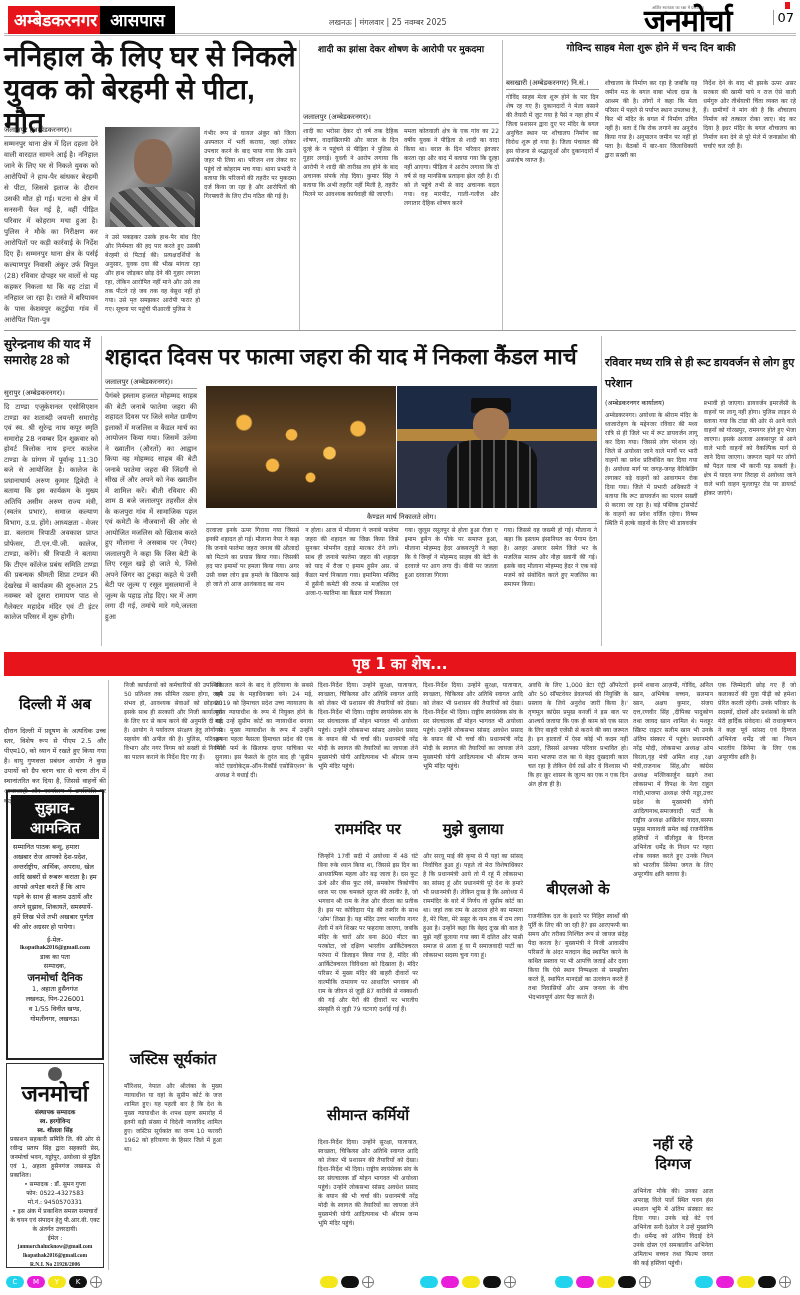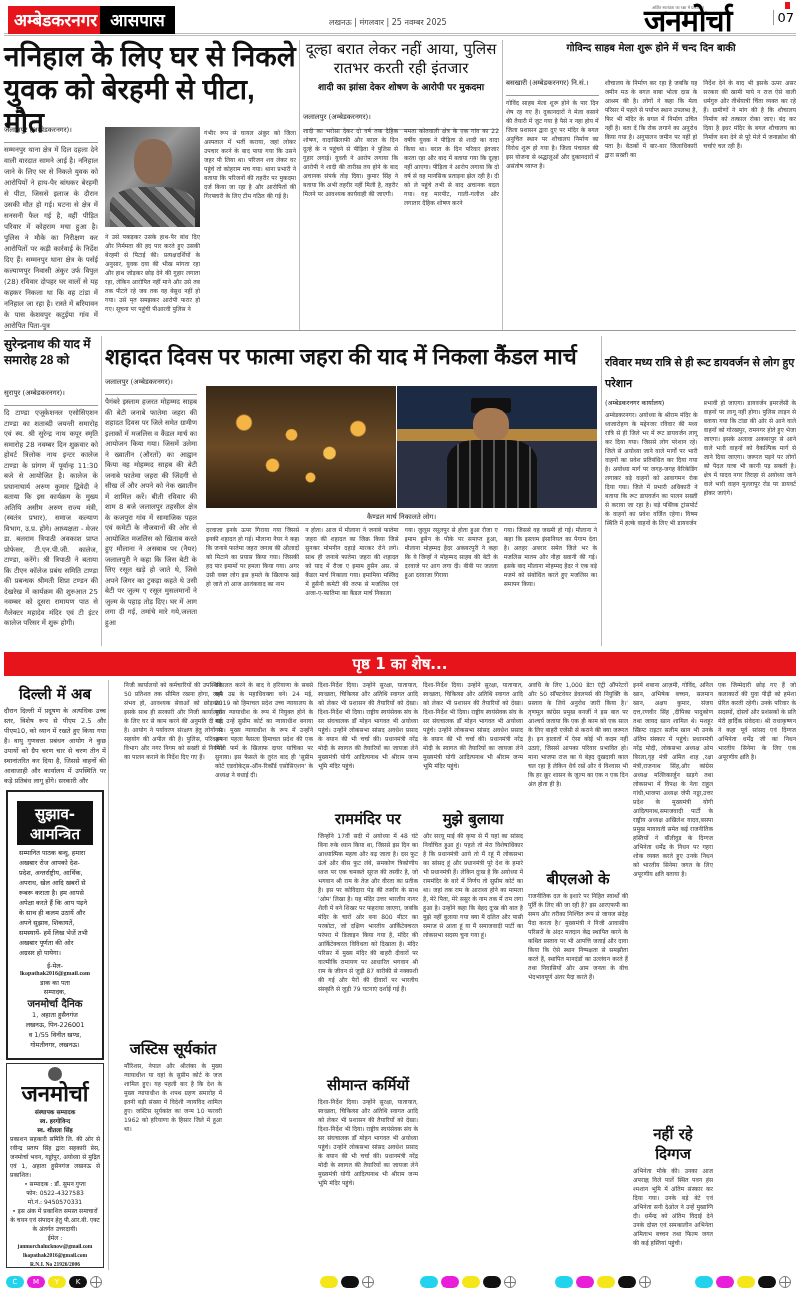--- a/index.html
+++ b/index.html
@@ -9,33 +9,33 @@
 .sec-black{position:absolute;left:96px;top:2px;width:75px;height:28px;background:#000;color:#fff;font-weight:bold;font-size:17px;line-height:28px;text-align:center}
 .dateline{position:absolute;left:325px;top:12px;font-size:8px;color:#444}
 .brand{position:absolute;left:420px;top:0;font-size:30px;font-weight:bold;color:#000;line-height:34px;letter-spacing:-1px}
 .brand-tag{position:absolute;left:425px;top:1px;font-size:4px;color:#555}
 .pageno{position:absolute;right:2px;top:6px;font-size:13px;color:#000;border-left:1px solid #999;padding-left:3px}
 .pageno-flag{position:absolute;right:6px;top:-2px;width:5px;height:7px;background:#e8141b}
 .abs{position:absolute}
 .head-xl{font-weight:bold;color:#111;line-height:1.15;font-family:"Liberation Sans",sans-serif}
 .cols{display:flex;gap:6px}
 .col{font-size:6px;line-height:9px;color:#333;text-align:justify;overflow:hidden}
-.dl{font-size:7px;color:#222;border-bottom:1px solid #999;padding-bottom:8px;margin-bottom:2px}
+.dl{font-size:7px;color:#222;border-bottom:1px solid #999;padding-bottom:2px;margin-bottom:2px}
 .photo{background:linear-gradient(135deg,#4a4a4a,#9a9a9a 40%,#555 70%,#2a2a2a)}
 .photo-face{position:absolute;left:30%;top:12%;width:40%;height:45%;border-radius:45%;background:#8a6a55}
 .photo-shirt{position:absolute;left:5%;bottom:0;width:90%;height:40%;background:repeating-linear-gradient(45deg,#666 0 6px,#999 6px 12px,#444 12px 18px);border-radius:40% 40% 0 0}
 .candle{background:radial-gradient(circle at 20% 30%,#f5b545 0 4%,transparent 5%),radial-gradient(circle at 45% 40%,#f5b545 0 4%,transparent 5%),radial-gradient(circle at 65% 55%,#f8c050 0 4%,transparent 5%),radial-gradient(circle at 35% 65%,#f5b545 0 4%,transparent 5%),radial-gradient(circle at 80% 35%,#f5b545 0 4%,transparent 5%),radial-gradient(circle at 55% 75%,#f5b545 0 3%,transparent 4%),linear-gradient(#3a2a18,#6b4a25 50%,#2b1e10)}
 .speaker{background:linear-gradient(#1c2a44 0 35%,#b6873e 35% 45%,#2b3042 45%)}
 .speaker-head{position:absolute;left:38%;top:18%;width:18%;height:28%;background:#a67852;border-radius:45%}
 .speaker-cap{position:absolute;left:37%;top:10%;width:20%;height:12%;background:#111;border-radius:3px}
 .speaker-body{position:absolute;left:25%;top:44%;width:45%;height:56%;background:repeating-linear-gradient(90deg,#111 0 10px,#555 10px 12px);border-radius:30% 30% 0 0}
 .caption{font-size:7px;text-align:center;color:#222;border-bottom:1px solid #999;padding:2px 0}
 .redbar{position:absolute;left:4px;top:652px;width:792px;height:24px;background:#e8141b;color:#fff;font-size:15px;text-align:center;line-height:24px;font-weight:bold}
-.subhead{font-weight:bold;font-size:15px;color:#111;text-align:center;margin:3px 0}
-.box{border:2px solid #222;padding:9px}
+.subhead{font-weight:bold;font-size:15px;color:#111;text-align:center;margin:13px 0}
+.box{border:2px solid #222;padding:3px}
 .box-title{background:#111;color:#fff;font-size:15px;text-align:center;padding:2px 0;font-weight:bold}
 .box-body{font-size:6.5px;line-height:10px;color:#222;padding:3px 2px}
 .center{text-align:center}
 .imprint{border:1px solid #333;padding:3px;font-size:6px;line-height:9px;text-align:center}
 .imprint-logo{font-size:22px;font-weight:bold;color:#111;line-height:26px}
 .regmarks{position:absolute;top:1275px;height:14px;display:flex;gap:3px;align-items:center}
 .dot{width:18px;height:12px;border-radius:6px;font-size:7px;color:#fff;text-align:center;line-height:12px}
 .cross{width:12px;height:12px;border:1px solid #777;border-radius:50%;background:linear-gradient(#777,#777) center/1px 100% no-repeat,linear-gradient(#777,#777) center/100% 1px no-repeat}
 .rule{position:absolute;left:4px;width:792px;height:1px;background:#999}
 .vrule{position:absolute;width:1px;background:#bbb}
@@ -63,21 +63,20 @@
 <div class="abs photo" style="left:105px;top:127px;width:95px;height:100px">
   <div class="photo-face"></div>
   <div class="photo-shirt"></div>
 </div>
 <div class="abs col" style="left:105px;top:232px;width:95px;height:95px">ने उसे पकड़कर उसके हाथ-पैर बांध दिए और निर्ममता की हद पार करते हुए उसकी बेरहमी से पिटाई की। प्रत्यक्षदर्शियों के अनुसार, युवक दया की भीख मांगता रहा और हाथ जोड़कर छोड़ देने की गुहार लगाता रहा, लेकिन आरोपित नहीं माने और उसे तब तक पीटते रहे जब तक वह बेसुध नहीं हो गया। उसे मृत समझकर आरोपी फरार हो गए। सूचना पर पहुंची पीआरवी पुलिस ने</div>
 <div class="abs col" style="left:204px;top:128px;width:92px;height:200px">गंभीर रूप से घायल अंकुर को जिला अस्पताल में भर्ती कराया, जहां लोकर उपचार करने के बाद पाया गया कि उसने जहर पी लिया था। परिजन शव लेकर घर पहुंचे तो कोहराम मच गया। थाना प्रभारी ने बताया कि परिजनों की तहरीर पर मुकदमा दर्ज किया जा रहा है और आरोपितों की गिरफ्तारी के लिए टीम गठित की गई है।</div>
 
 <div class="vrule" style="left:299px;top:40px;height:290px"></div>
 
 <div class="abs" style="left:303px;top:40px;width:196px;text-align:center">
-  <div style="font-size:15px;line-height:19px;color:#111">दूल्हा बरात लेकर नहीं आया, पुलिस रातभर करती रही इंतजार</div>
   <div style="font-size:9px;font-weight:bold;color:#111;margin-top:2px">शादी का झांसा देकर शोषण के आरोपी पर मुकदमा</div>
 </div>
 <div class="abs" style="left:303px;top:112px;width:196px">
   <div class="dl">जलालपुर (अम्बेडकरनगर)।</div>
 </div>
 <div class="abs cols" style="left:303px;top:126px;width:196px;height:200px">
   <div class="col" style="flex:1">शादी का भरोसा देकर दो वर्ष तक दैहिक शोषण, वादाखिलाफी और बरात के दिन दूल्हे के न पहुंचने से पीड़िता ने पुलिस से गुहार लगाई। युवती ने आरोप लगाया कि आरोपी ने शादी की तारीख तय होने के बाद अचानक संपर्क तोड़ दिया। कुमार सिंह ने बताया कि अभी तहरीर नहीं मिली है, तहरीर मिलने पर आवश्यक कार्यवाही की जाएगी।</div>
   <div class="col" style="flex:1">ममता कोतवाली क्षेत्र के एक गांव का 22 वर्षीय युवक ने पीड़िता से शादी का वादा किया था। बरात के दिन परिवार इंतजार करता रहा और बाद में बताया गया कि दूल्हा नहीं आएगा। पीड़िता ने आरोप लगाया कि दो वर्ष से वह मानसिक प्रताड़ना झेल रही है। दी को ले पहुंचे तभी से बाद अचानक बदल गया। वह मारपीट, गाली-गलौज और लगातार दैहिक शोषण करने</div>
 </div>
 

